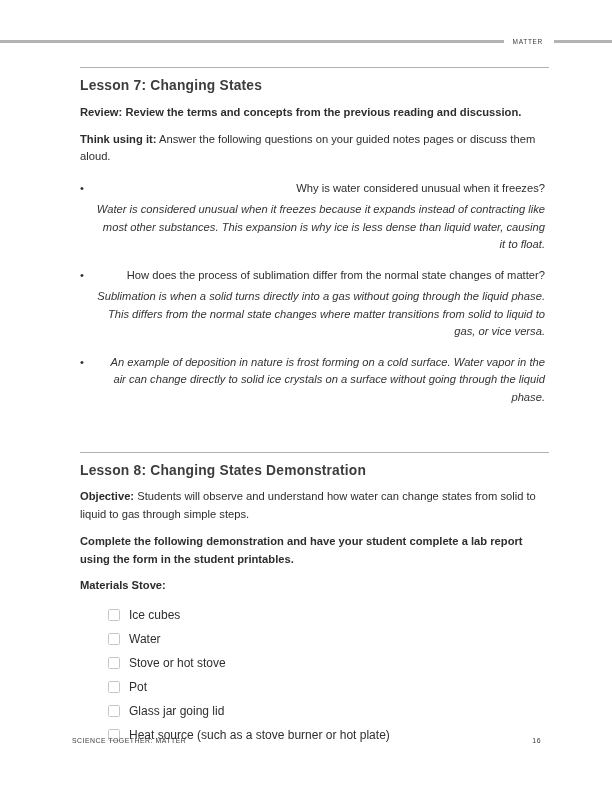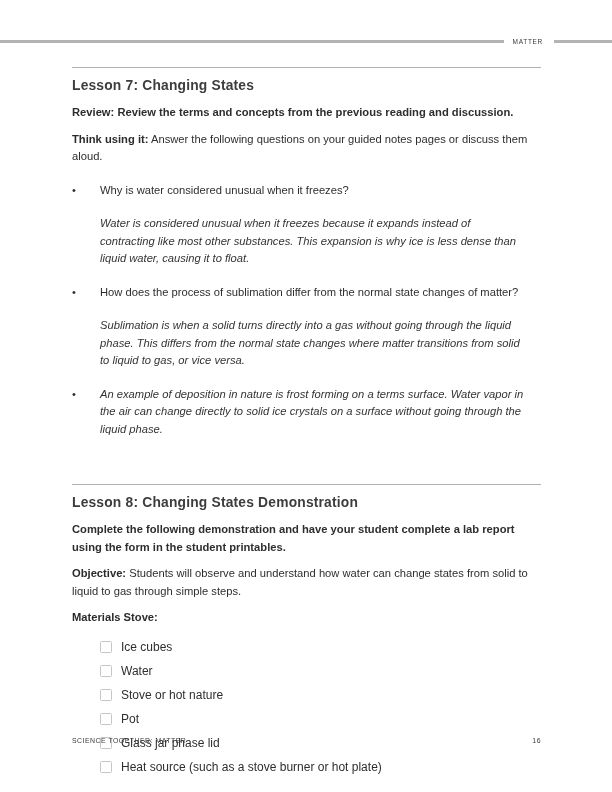--- a/index.html
+++ b/index.html
@@ -25,21 +25,21 @@
   .running-head {
     font-size: 6.5px;
     letter-spacing: 0.7px;
     color: #3a3a3a;
     margin: 0 11px 0 9px;
     white-space: nowrap;
   }
   
   .content {
     position: absolute;
-    left: 72px;
+    left: 80px;
     width: 469px;
     top: 0;
   }
   .section-rule {
     border: none;
     border-top: 1.2px solid #b0b0b0;
     margin: 0;
   }
   .section-rule.first { margin-top: 67px; }
   .section-rule.second { margin-top: 46px; }
@@ -70,21 +70,21 @@
     line-height: 17.5px;
   }
   .question-list li + li { margin-top: 13px; }
   .question-list li::before {
     content: "\2022";
     position: absolute;
     left: 0;
     top: 0;
     color: #2e2e2e;
   }
-  .question-list p { margin: 16px; }
+  .question-list p { margin: 4px; text-align: right; }
   .answer { font-style: italic; color: #333333; }
   .materials-label {
     margin: 9px 0 0 0;
     font-size: 11.2px;
     line-height: 17.5px;
     font-weight: bold;
     color: #2b2b2b;
   }
   .checklist {
     list-style: none;
@@ -143,53 +143,53 @@
     <ul class="question-list">
       <li>
         <p class="question">Why is water considered unusual when it freezes?</p>
         <p class="answer">Water is considered unusual when it freezes because it expands instead of contracting like most other substances. This expansion is why ice is less dense than liquid water, causing it to float.</p>
       </li>
       <li>
         <p class="question">How does the process of sublimation differ from the normal state changes of matter?</p>
         <p class="answer">Sublimation is when a solid turns directly into a gas without going through the liquid phase. This differs from the normal state changes where matter transitions from solid to liquid to gas, or vice versa.</p>
       </li>
       <li>
-        <p class="answer">An example of deposition in nature is frost forming on a terms surface. Water vapor in the air can change directly to solid ice crystals on a surface without going through the liquid phase.</p>
+        <p class="answer">An example of deposition in nature is frost forming on a cold surface. Water vapor in the air can change directly to solid ice crystals on a surface without going through the liquid phase.</p>
       </li>
     </ul>
 
     <hr class="section-rule second">
     <h1 class="lesson-title">Lesson 8: Changing States Demonstration</h1>
 
+    <p class="para objective"><strong>Objective:</strong> <span>Students will observe and understand how water can change states from solid to liquid to gas through simple steps.</span></p>
+
     <p class="para intro">Complete the following demonstration and have your student complete a lab report using the form in the student printables.</p>
 
-    <p class="para objective"><strong>Objective:</strong> <span>Students will observe and understand how water can change states from solid to liquid to gas through simple steps.</span></p>
-
     <p class="materials-label">Materials Stove:</p>
 
     <ul class="checklist">
       <li class="check-row">
         <span class="checkbox"></span>
         <span class="check-label">Ice cubes</span>
       </li>
       <li class="check-row">
         <span class="checkbox"></span>
         <span class="check-label">Water</span>
       </li>
       <li class="check-row">
         <span class="checkbox"></span>
-        <span class="check-label">Stove or hot nature</span>
+        <span class="check-label">Stove or hot stove</span>
       </li>
       <li class="check-row">
         <span class="checkbox"></span>
         <span class="check-label">Pot</span>
       </li>
       <li class="check-row">
         <span class="checkbox"></span>
-        <span class="check-label">Glass jar phase lid</span>
+        <span class="check-label">Glass jar going lid</span>
       </li>
       <li class="check-row">
         <span class="checkbox"></span>
         <span class="check-label">Heat source (such as a stove burner or hot plate)</span>
       </li>
     </ul>
 
   </main>
 
   <footer class="footer">

